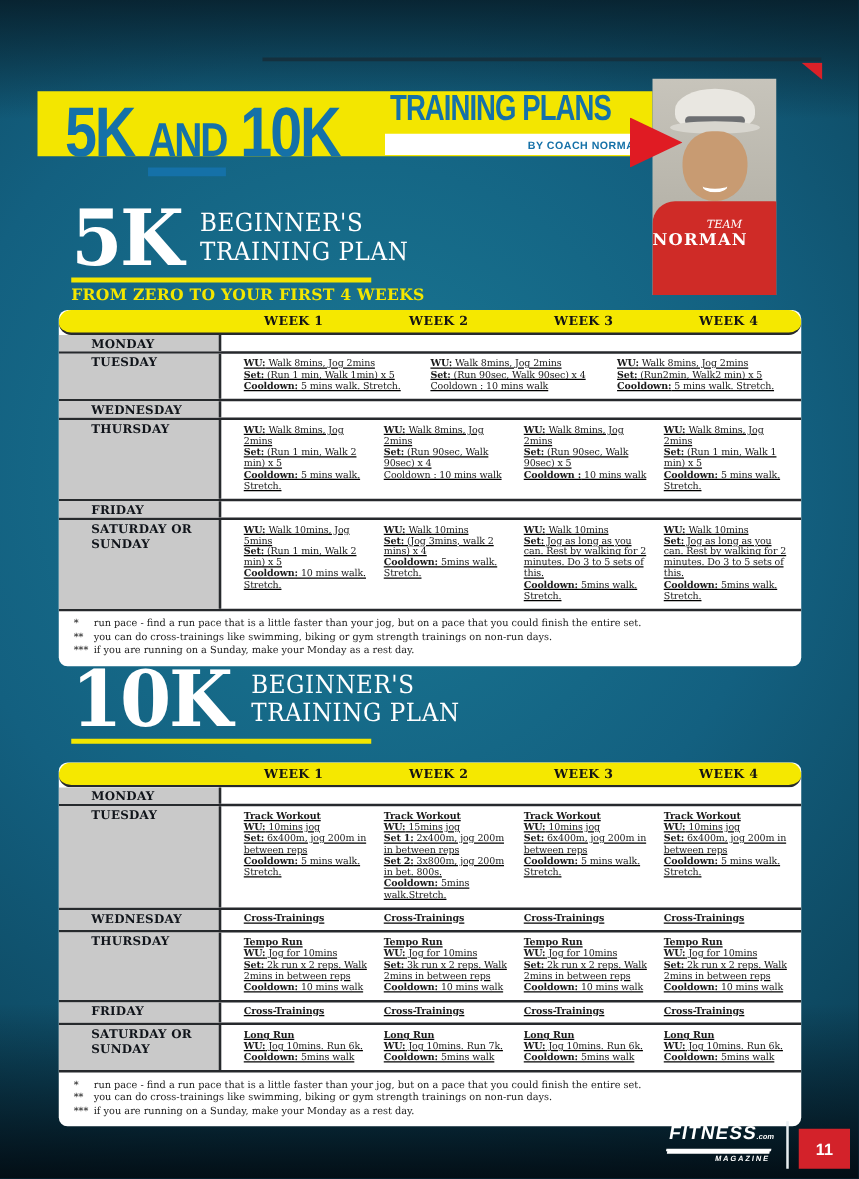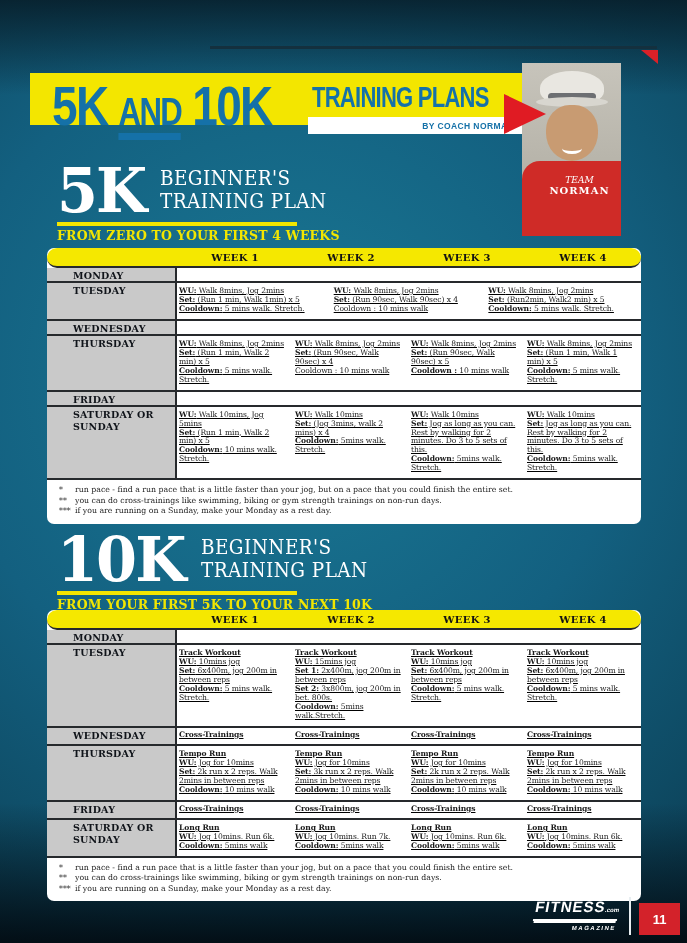--- a/index.html
+++ b/index.html
@@ -12,57 +12,57 @@
   
   .top-rule{position:absolute;left:210px;top:46px;width:447px;height:3px;background:#14303e;}
   .corner-tri{position:absolute;left:641px;top:50px;width:17px;height:14px;background:#da2128;
     clip-path:polygon(0 0,100% 0,100% 100%);}
   
   .banner{position:absolute;left:30px;top:73px;width:492px;height:52px;background:#f3e600;}
   .banner-inner{position:absolute;left:22px;top:2px;display:flex;align-items:flex-start;}
   .title-big{font-family:"Liberation Sans",sans-serif;font-weight:bold;color:#1571a8;
     font-size:56px;line-height:62px;transform:scaleX(.82);transform-origin:left top;white-space:nowrap;letter-spacing:-2px;}
   .title-and{font-size:38px;border-bottom:7px solid #1571a8;padding-bottom:1px;display:inline-block;line-height:40px;vertical-align:baseline;}
-  .title-right{position:absolute;left:282px;top:10px;width:210px;}
+  .title-right{position:absolute;left:282px;top:0;width:210px;}
   .title-small{font-family:"Liberation Sans",sans-serif;font-weight:bold;color:#1571a8;
     font-size:29px;line-height:28px;display:inline-block;transform:scaleX(.76);transform-origin:left top;white-space:nowrap;letter-spacing:-1px;}
   .byline-strip{position:absolute;left:-4px;top:34px;width:214px;height:17px;background:#ffffff;
     display:flex;align-items:center;justify-content:flex-end;padding-right:8px;box-sizing:border-box;}
   .byline{font-family:"Liberation Sans",sans-serif;font-weight:bold;color:#1571a8;font-size:8.5px;letter-spacing:.4px;}
   .banner-arrow{position:absolute;left:504px;top:94px;width:42px;height:40px;background:#e01b23;
     clip-path:polygon(0 0,100% 50%,0 100%);z-index:5;}
   
   .photo{position:absolute;left:522px;top:63px;width:99px;height:173px;overflow:hidden;z-index:4;
     background:linear-gradient(180deg,#c7c4bb 0%,#b8b5ab 55%,#a9a69c 100%);}
   .photo .cap{position:absolute;left:18px;top:8px;width:64px;height:34px;background:#e9e7e1;border-radius:50% 50% 40% 40%;}
   .photo .cap-brim{position:absolute;left:14px;top:34px;width:72px;height:10px;background:#d8d6cf;border-radius:50%;}
   .photo .shades{position:absolute;left:26px;top:30px;width:48px;height:7px;background:#6d6f72;border-radius:4px;}
   .photo .face{position:absolute;left:24px;top:42px;width:52px;height:56px;background:#c89b72;border-radius:45% 45% 50% 50%;}
   .photo .smile{position:absolute;left:40px;top:80px;width:20px;height:8px;border-bottom:3px solid #fff;border-radius:50%;}
   .photo .shirt{position:absolute;left:0;top:98px;width:115px;height:75px;background:#cf2b27;border-radius:18px 18px 0 0;}
   .shirt-t1{display:block;text-align:center;margin-top:14px;color:#fff;font-style:italic;font-size:9px;font-family:"DejaVu Serif",serif;}
-  .shirt-t2{display:block;text-align:center;color:#fff;font-weight:bold;font-size:10px;letter-spacing:1px;font-family:"DejaVu Serif",serif;}
+  .shirt-t2{display:block;text-align:left;color:#fff;font-weight:bold;font-size:13px;letter-spacing:1px;font-family:"DejaVu Serif",serif;}
   
   .plan-head{position:absolute;left:57px;}
   .head5{top:163px;} .head10{top:532px;}
   .ph-row{display:flex;align-items:flex-start;}
   .plan-k{color:#fff;font-weight:bold;font-size:62px;line-height:56px;letter-spacing:-2px;
     font-family:"DejaVu Serif",serif;transform:scaleX(.95);transform-origin:left top;}
   .plan-sub{margin-left:10px;margin-top:4px;color:#fff;font-family:"DejaVu Serif",serif;
     font-size:20px;line-height:23px;letter-spacing:.5px;transform:scaleX(.92);transform-origin:left top;white-space:nowrap;}
   .plan-rule{width:240px;height:4px;background:#f3e600;margin-top:3px;}
   .plan-tag{color:#f3e600;font-weight:bold;font-size:12.5px;letter-spacing:.2px;margin-top:2px;
     font-family:"DejaVu Serif",serif;white-space:nowrap;}
   
   .card{position:absolute;left:47px;width:594px;background:#ffffff;border-radius:7px;overflow:hidden;}
   .card5{top:248px;} .card10{top:610px;}
   .week-header{display:flex;background:#f5e800;border-bottom:2px solid #26292c;align-items:center;border-radius:10px;}
   .wh-day{width:130px;flex:none;}
   .wh-cell{flex:1;text-align:center;font-weight:bold;font-size:10px;color:#131313;padding:4px 0 3px 0;letter-spacing:.3px;}
-  .trow{display:flex;border-top:2px solid #26292c;}
+  .trow{display:flex;border-top:2px solid #26292c;gap:16px;}
   .tbody .trow:first-child{border-top:0;}
   .trow.spacer{height:13px;}
   .day{width:130px;flex:none;background:#c9c9c9;border-right:2px solid #26292c;box-sizing:border-box;
     padding:2px 4px 2px 26px;font-weight:bold;font-size:9.5px;line-height:1.3;color:#10141a;letter-spacing:.2px;}
   .cells{flex:1;display:flex;text-decoration:underline;}
   .cell{flex:1;padding:4px 6px 5px 2px;font-size:7.6px;line-height:1.18;letter-spacing:-0.1px;color:#1a1a1a;box-sizing:border-box;}
   .cell b{font-weight:bold;}
   .cell.center{display:flex;align-items:center;justify-content:center;font-weight:bold;font-size:9px;}
   .rowpad .cell{padding-top:3px;padding-bottom:3px;}
   .notes{border-top:2px solid #26292c;padding:5px 10px 7px 12px;font-size:7.8px;line-height:1.35;color:#1a1a1a;}
@@ -254,21 +254,20 @@
 
   <div class="plan-head head10">
     <div class="ph-row">
       <span class="plan-k">10K</span>
       <div class="plan-sub">
         <div>BEGINNER'S</div>
         <div>TRAINING PLAN</div>
       </div>
     </div>
     <div class="plan-rule"></div>
-    <div class="plan-tag">FROM YOUR FIRST 5K TO YOUR NEXT 10K</div>
   </div>
 
   <div class="card card10">
     <div class="week-header">
       <div class="wh-day"></div>
       <div class="wh-cell">WEEK 1</div>
       <div class="wh-cell">WEEK 2</div>
       <div class="wh-cell">WEEK 3</div>
       <div class="wh-cell">WEEK 4</div>
     </div>

